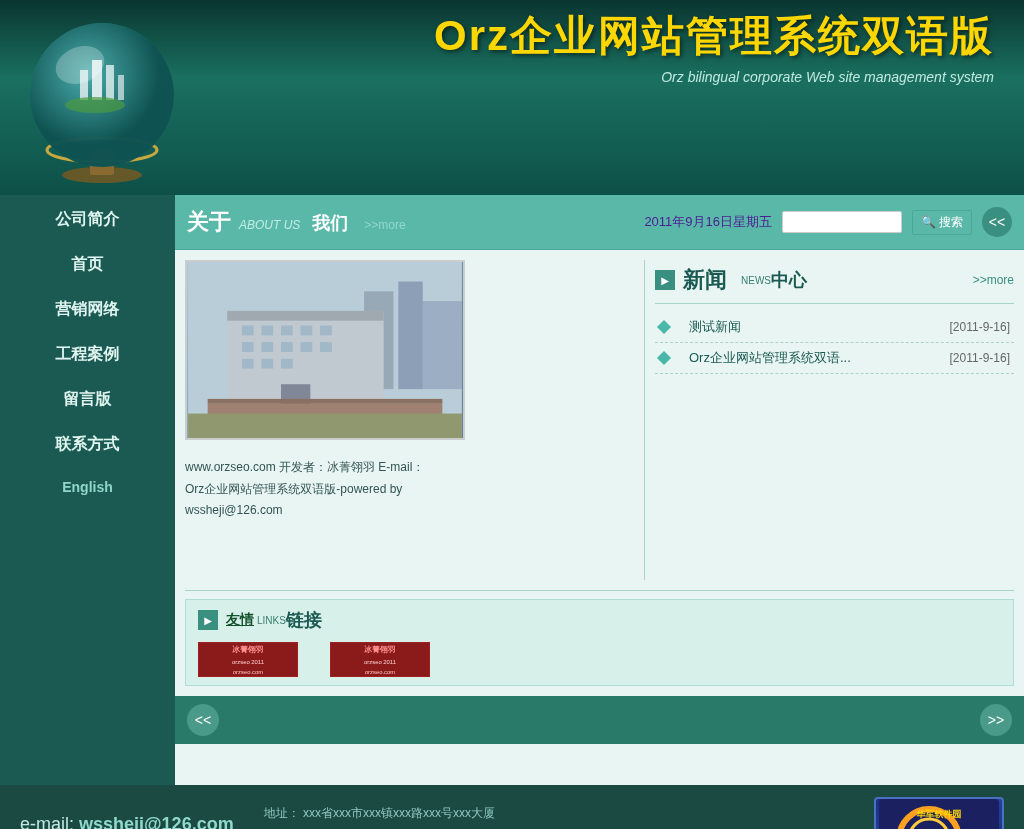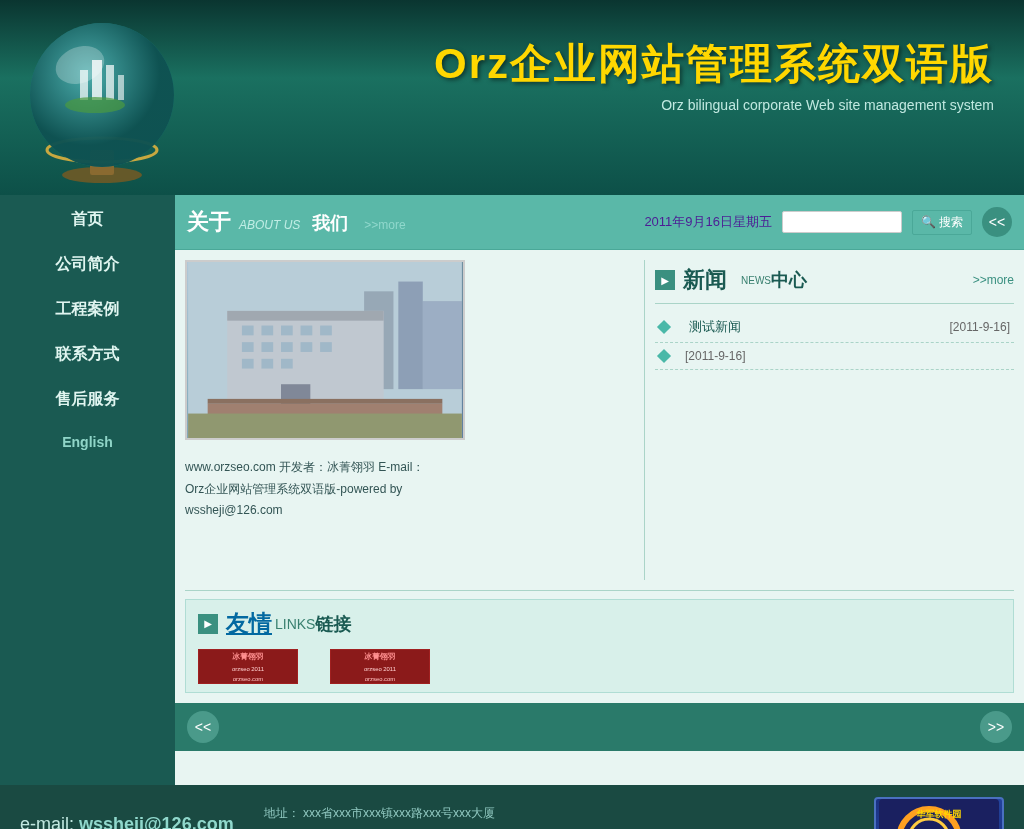--- a/index.html
+++ b/index.html
@@ -31,34 +31,35 @@
       width: 165px;
       height: 175px;
     }
     .globe-svg {
       width: 165px;
       height: 175px;
     }
     .header-title {
       position: absolute;
       right: 30px;
-      top: 36px;
+      top: 8px;
       text-align: right;
     }
     .header-title-main {
       font-size: 42px;
       font-weight: bold;
       color: #ffd700;
       text-shadow: 2px 2px 4px rgba(0,0,0,0.5);
       font-family: 'SimHei', Arial, sans-serif;
       letter-spacing: 2px;
     }
     .header-title-sub {
       font-size: 14px;
       color: #c0e8e0;
+      font-style: italic;
       margin-top: 5px;
     }
 
     
     .main-container {
       display: flex;
       width: 100%;
       background: #1a5a52;
     }
 
@@ -277,27 +278,27 @@
       height: 20px;
       background: #3a9080;
       display: flex;
       align-items: center;
       justify-content: center;
       color: #fff;
       font-size: 10px;
       margin-right: 8px;
     }
     .links-title-cn {
-      font-size: 23px;
-      font-weight: bold;
-      color: #0369a1;
+      font-size: 14px;
+      font-weight: bold;
+      color: #14532d;
       text-decoration: underline;
     }
     .links-title-en {
-      font-size: 14px;
+      font-size: 10px;
       color: #3a8070;
       margin-left: 3px;
     }
     .links-title-sub {
       font-size: 18px;
       font-weight: bold;
       color: #1a5a52;
     }
     .links-items {
       display: flex;
@@ -446,33 +447,36 @@
   <div class="header-title">
     <div class="header-title-main">Orz企业网站管理系统双语版</div>
     <div class="header-title-sub">Orz bilingual corporate Web site management system</div>
   </div>
 </div>
 
 <div class="main-container">
 
   <div class="sidebar">
     <a class="sidebar-item" href="#">
+      <span>公司简介</span>
+    </a>
+    <a class="sidebar-item" href="#">
       <span>首页</span>
     </a>
     <a class="sidebar-item" href="#">
-      <span>公司简介</span>
+      <span>营销网络</span>
     </a>
     <a class="sidebar-item" href="#">
       <span>工程案例</span>
     </a>
     <a class="sidebar-item" href="#">
-      <span>联系方式</span>
+      <span>留言版</span>
     </a>
     <a class="sidebar-item" href="#">
-      <span>售后服务</span>
+      <span>联系方式</span>
     </a>
     <a class="sidebar-item sidebar-item-english" href="#">
       <span>English</span>
     </a>
   </div>
 
   <div class="content-area">
 
     <div class="top-bar">
       <div class="about-section">
@@ -547,20 +551,21 @@
           <span class="news-more">&gt;&gt;more</span>
         </div>
 
         <div class="news-item">
           <div class="news-dot"></div>
           <span class="news-item-title">测试新闻</span>
           <span class="news-item-date">[2011-9-16]</span>
         </div>
         <div class="news-item">
           <div class="news-dot"></div>
+          <span class="news-item-title">Orz企业网站管理系统双语...</span>
           <span class="news-item-date">[2011-9-16]</span>
         </div>
       </div>
     </div>
 
     <div class="content-divider"></div>
 
     <div class="links-section">
       <div class="links-header">
         <div class="links-icon">▶</div>

